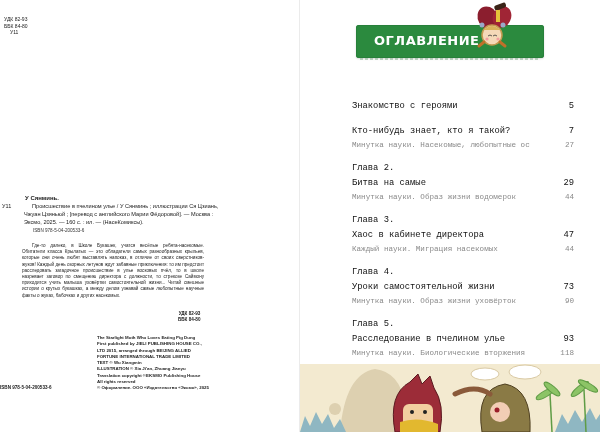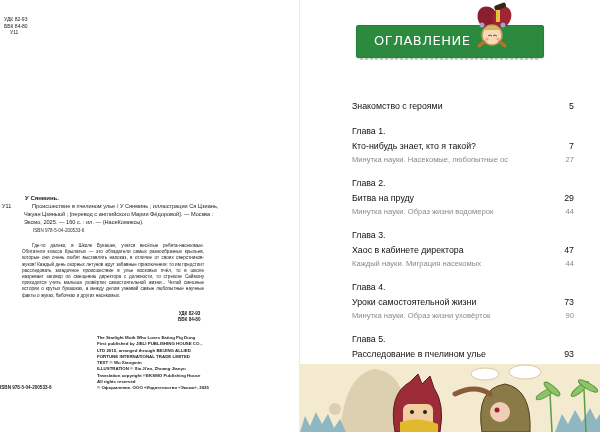--- a/index.html
+++ b/index.html
@@ -24,25 +24,25 @@
 
     .codes-bottom { position: absolute; left: 178px; top: 311px; font-size: 4.6px; line-height: 6.3px; font-weight: bold; text-align: right; }
 
     .copyright { position: absolute; left: 97px; top: 335px; width: 140px; font-size: 4.4px; line-height: 6.3px; font-weight: bold; color: #222; }
     .isbn-bottom { position: absolute; left: 0px; top: 385px; font-size: 4.6px; font-weight: bold; }
 
     
     .toc-banner { position: absolute; left: 356px; top: 25px; width: 188px; height: 33px; background: #2b8a3e; border-radius: 3px;
       box-shadow: 0 0 0 1px #27803a inset, 0 1px 2px rgba(0,0,0,0.15); }
     .toc-banner::after { content: ""; position: absolute; left: 4px; right: 4px; bottom: -2px; height: 2px; background: repeating-linear-gradient(90deg, #7fb08a 0 3px, transparent 3px 5px); opacity: 0.5; }
-    .toc-title { position: absolute; left: 374px; top: 33px; font-size: 13px; font-weight: normal; color: #ffffff; letter-spacing: 0.5px; font-family: "DejaVu Sans", sans-serif; }
+    .toc-title { position: absolute; left: 374px; top: 33px; font-size: 13px; font-weight: bold; color: #ffffff; letter-spacing: 0.5px; font-family: "DejaVu Sans", sans-serif; }
 
     .mascot { position: absolute; left: 462px; top: 0px; width: 60px; height: 52px; }
 
-    .toc { position: absolute; left: 352px; top: 99px; width: 222px; }
+    .toc { position: absolute; left: 352px; top: 99px; width: 222px; font-family: Liberation Mono, monospace; }
     .toc-row { display: flex; justify-content: space-between; align-items: baseline; }
     .toc-main { font-size: 8.8px; color: #111; height: 15px; line-height: 15px; }
     .toc-chapter { font-size: 8.8px; color: #111; height: 15px; line-height: 15px; }
     .toc-science { font-size: 7.6px; color: #8a8a8a; height: 12px; line-height: 12px; }
     .toc-page { text-align: right; min-width: 20px; }
     .toc-group { margin-top: 10px; }
     .toc-intro { margin-bottom: 0px; }
 
     .illustration { position: absolute; left: 300px; top: 364px; width: 300px; height: 68px; background: #f3ead0; overflow: hidden; }
   </style>
@@ -107,35 +107,34 @@
   <path d="M38 42 l5 4" stroke="#c0702a" stroke-width="3" stroke-linecap="round"></path>
 </svg>
 
 <div class="toc">
   <div class="toc-row toc-main toc-intro">
     <span>Знакомство с героями</span>
     <span class="toc-page">5</span>
   </div>
 
   <div class="toc-group">
-    <div class="toc-chapter">Глава 1.</div>
     <div class="toc-row toc-main">
       <span>Кто-нибудь знает, кто я такой?</span>
       <span class="toc-page">7</span>
     </div>
     <div class="toc-row toc-science">
       <span>Минутка науки. Насекомые, любопытные ос</span>
       <span class="toc-page">27</span>
     </div>
   </div>
 
   <div class="toc-group">
     <div class="toc-chapter">Глава 2.</div>
     <div class="toc-row toc-main">
-      <span>Битва на пруду</span>
+      <span>Битва на самые</span>
       <span class="toc-page">29</span>
     </div>
     <div class="toc-row toc-science">
       <span>Минутка науки. Образ жизни водомерок</span>
       <span class="toc-page">44</span>
     </div>
   </div>
 
   <div class="toc-group">
     <div class="toc-chapter">Глава 3.</div>

